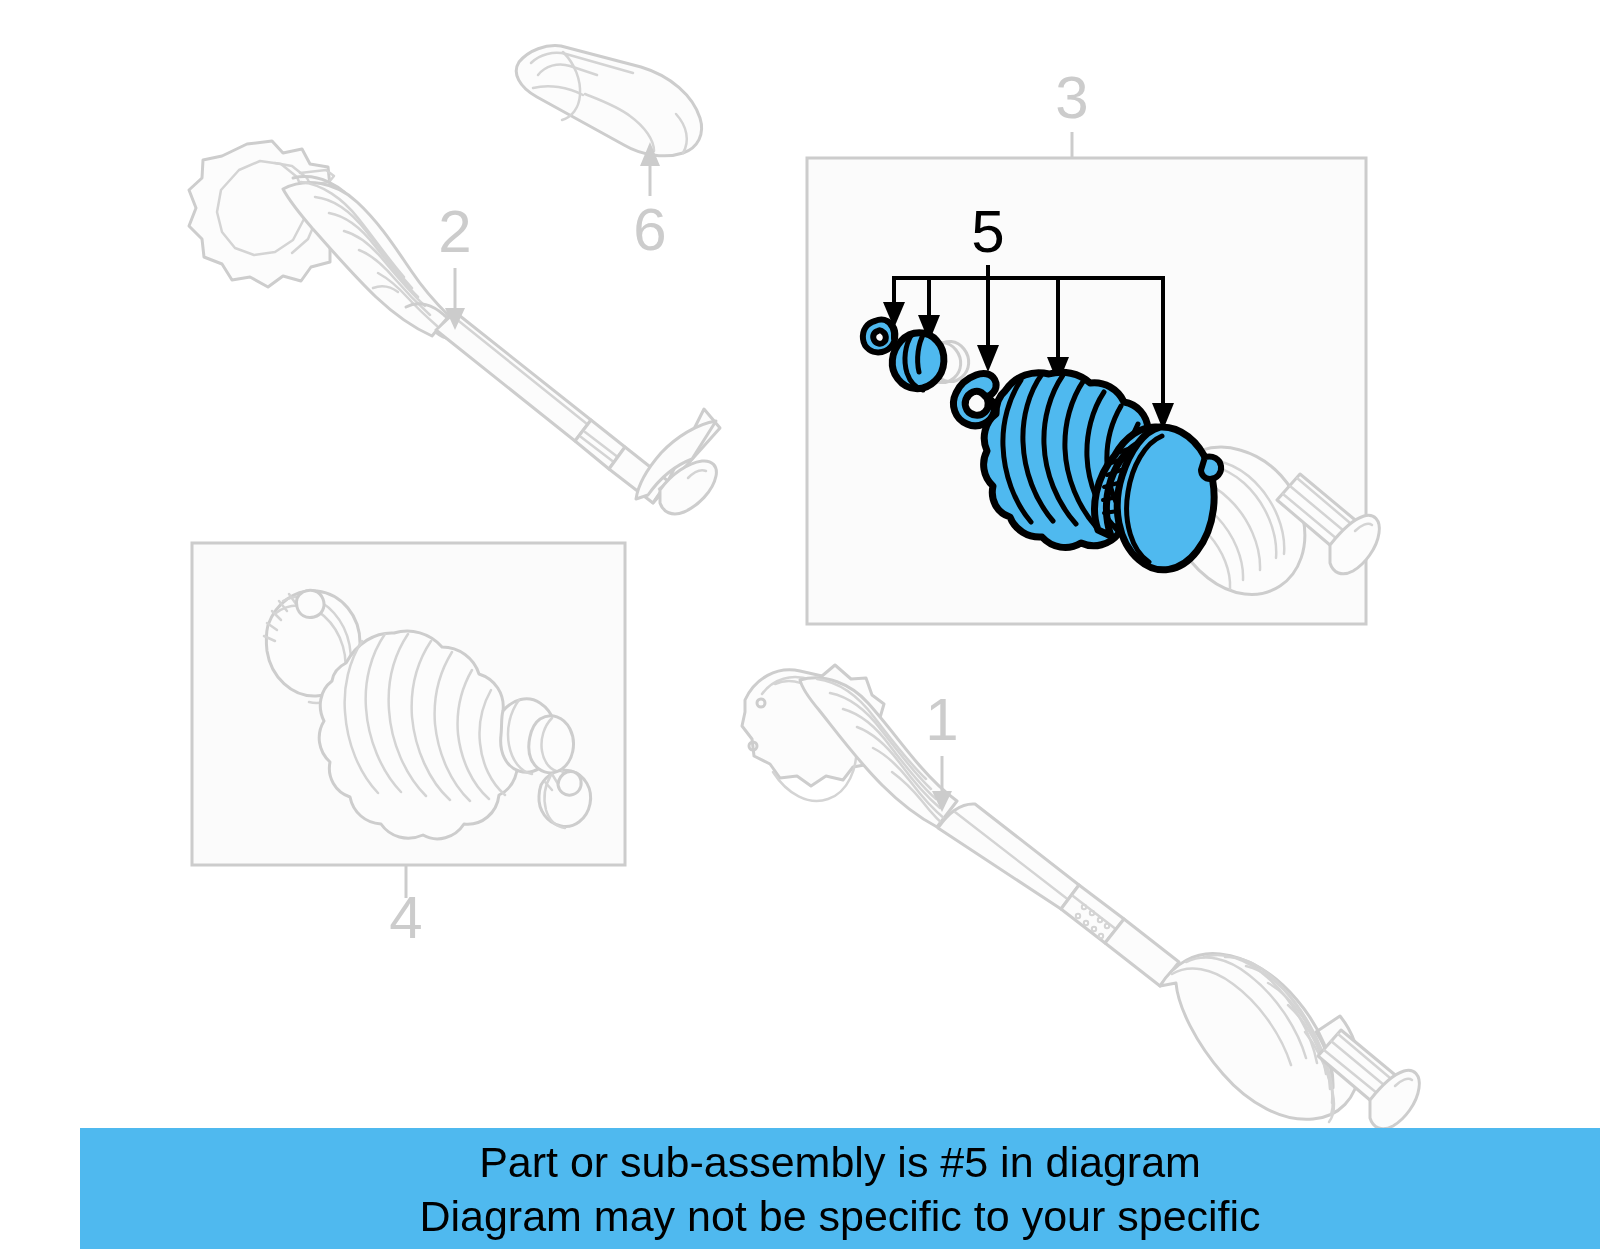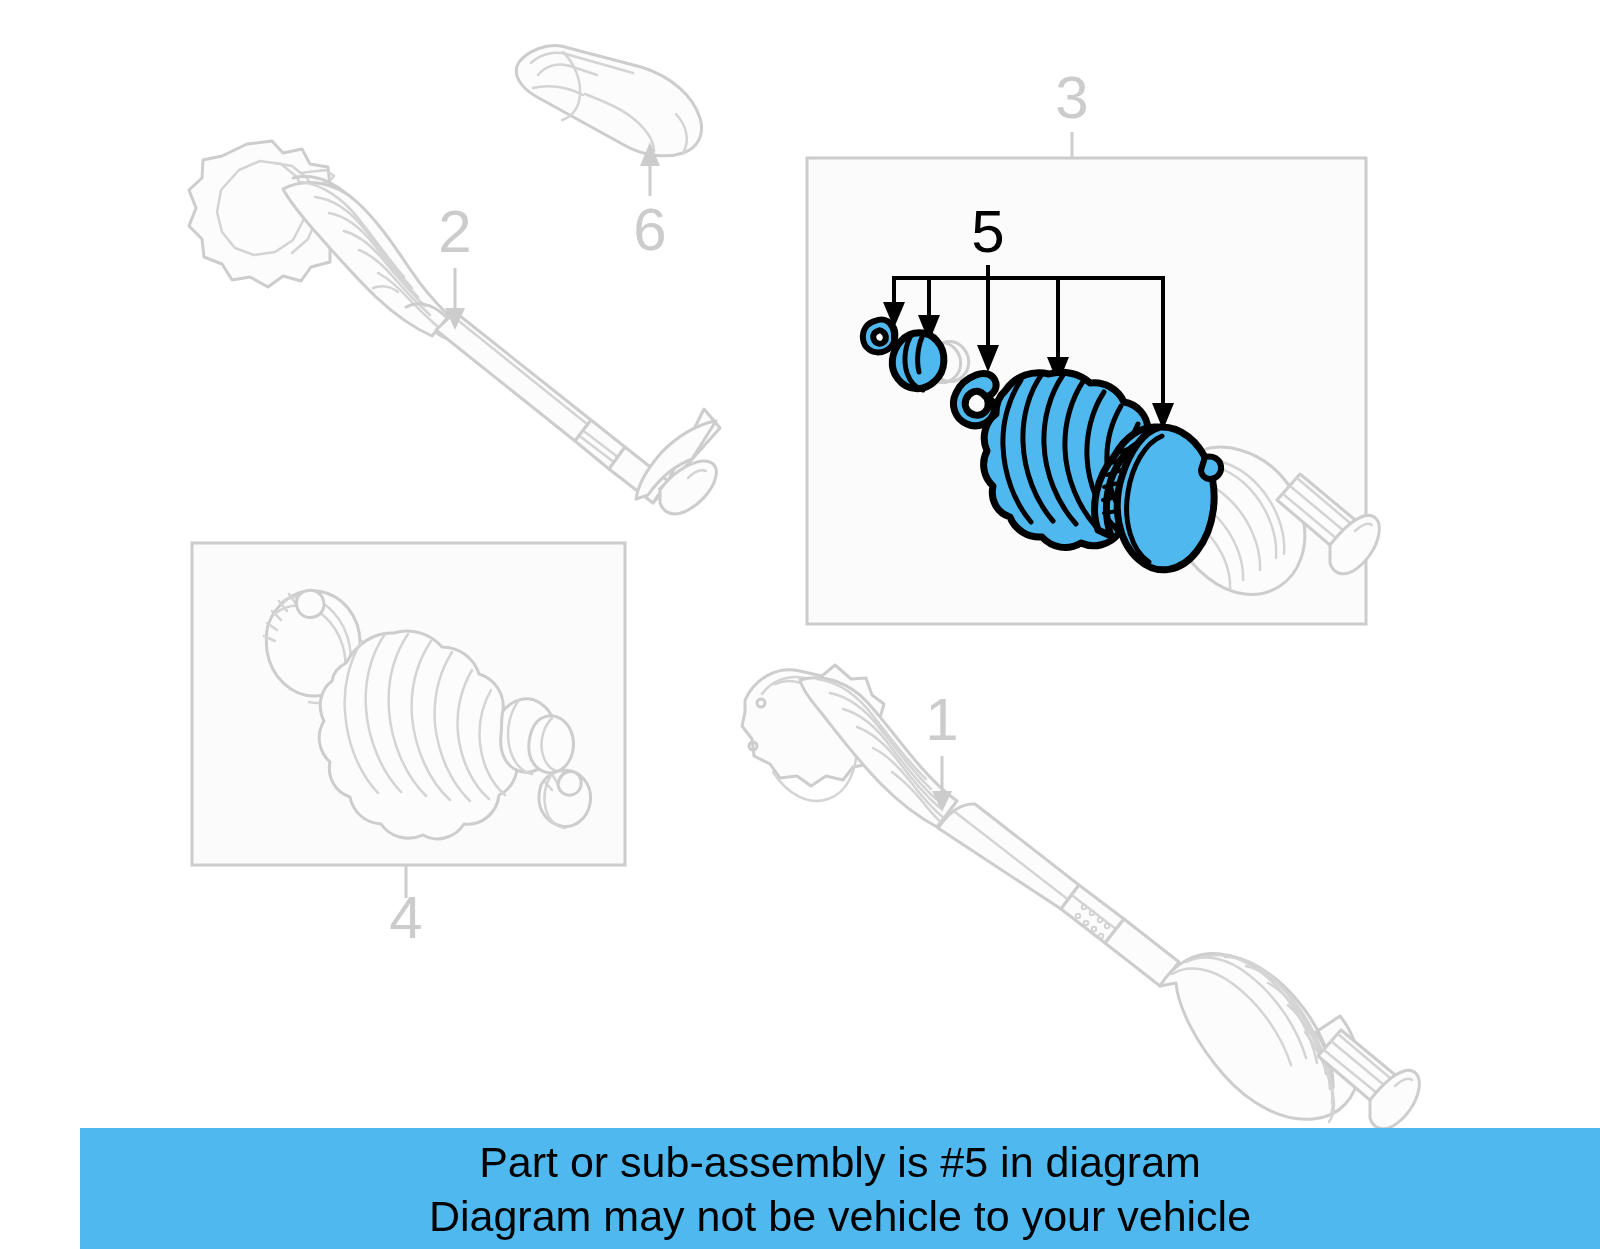--- a/index.html
+++ b/index.html
@@ -445,14 +445,14 @@
       <line class="leader-gray" x1="942" y1="756" x2="942" y2="795"></line>
       <polygon class="leader-gray-fill" points="932,791 952,791 942,812"></polygon>
       <text class="num-gray" x="942" y="740">1</text>
     </g>
 
   </svg>
 </div>
 
 <div id="notice-banner">
   <div class="banner-line">Part or sub-assembly is #5 in diagram</div>
-  <div class="banner-line">Diagram may not be vehicle to your vehicle</div>
+  <div class="banner-line">Diagram may not be specific to your specific</div>
 </div>
 
 </body></html>

